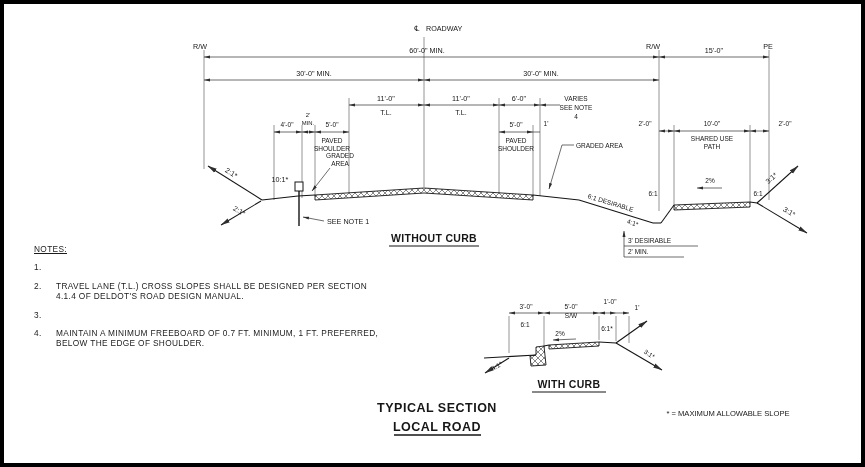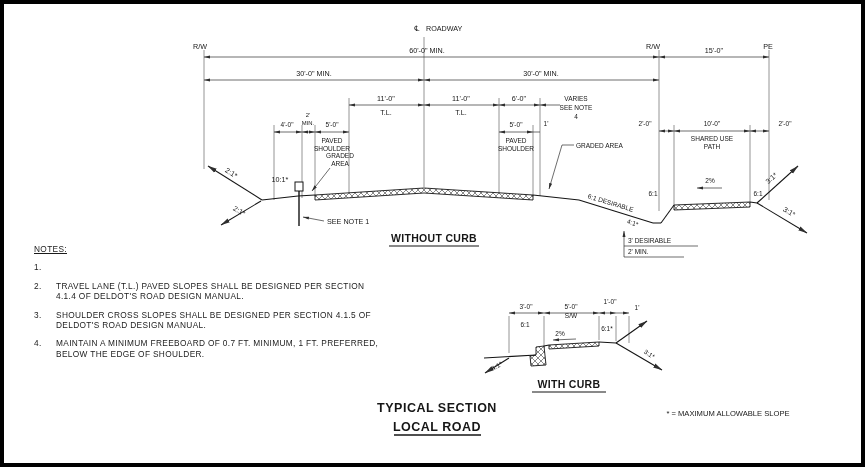--- a/index.html
+++ b/index.html
@@ -223,27 +223,25 @@
   </g>
 </svg>
 
 <div class="notes">
   <div class="notes-heading">NOTES:</div>
   <div class="note-item">
     <span class="note-num">1.</span>
   </div>
   <div class="note-item">
     <span class="note-num">2.</span>
-    <span class="note-text">TRAVEL LANE (T.L.) PAVED SLOPES SHALL BE DESIGNED PER SECTION
+    <span class="note-text">TRAVEL LANE (T.L.) CROSS SLOPES SHALL BE DESIGNED PER SECTION
 4.1.4 OF DELDOT'S ROAD DESIGN MANUAL.</span>
   </div>
   <div class="note-item">
     <span class="note-num">3.</span>
-    <span class="note-text">SHOULDER CROSS SLOPES SHALL BE DESIGNED PER SECTION 4.1.5 OF
-DELDOT'S ROAD DESIGN MANUAL.</span>
   </div>
   <div class="note-item">
     <span class="note-num">4.</span>
     <span class="note-text">MAINTAIN A MINIMUM FREEBOARD OF 0.7 FT. MINIMUM, 1 FT. PREFERRED,
 BELOW THE EDGE OF SHOULDER.</span>
   </div>
 </div>
 </div>
 
 </body></html>

